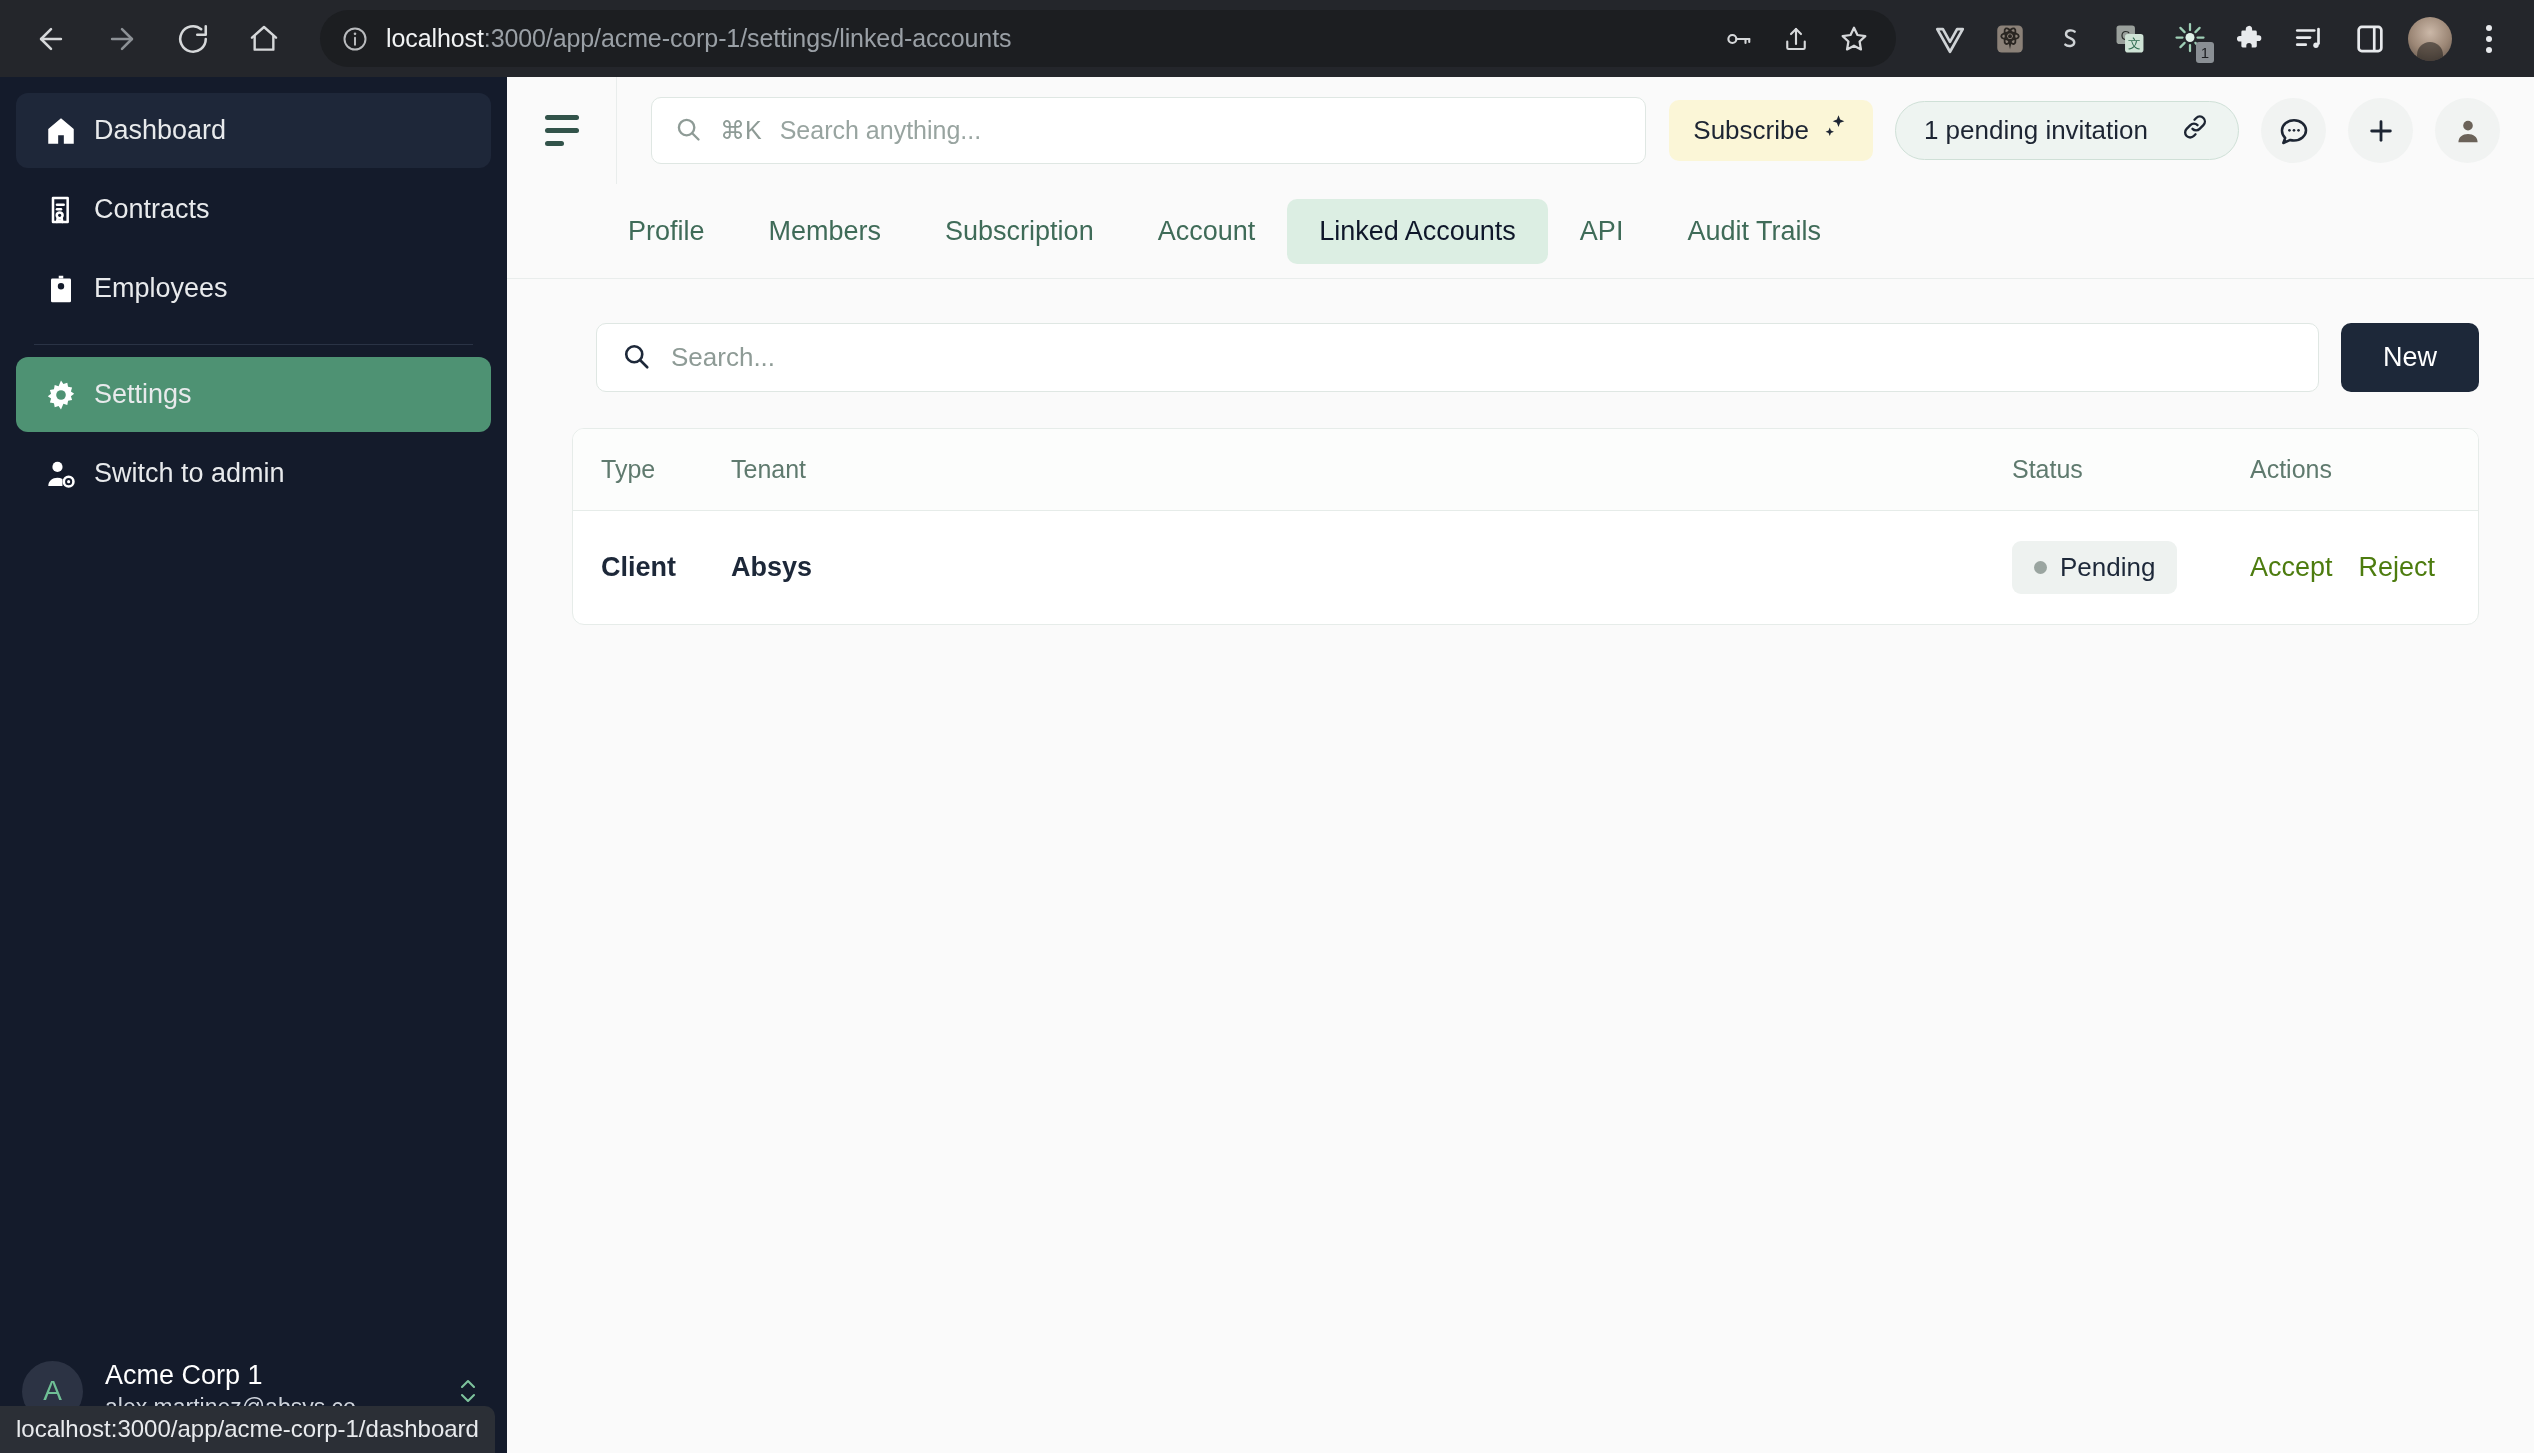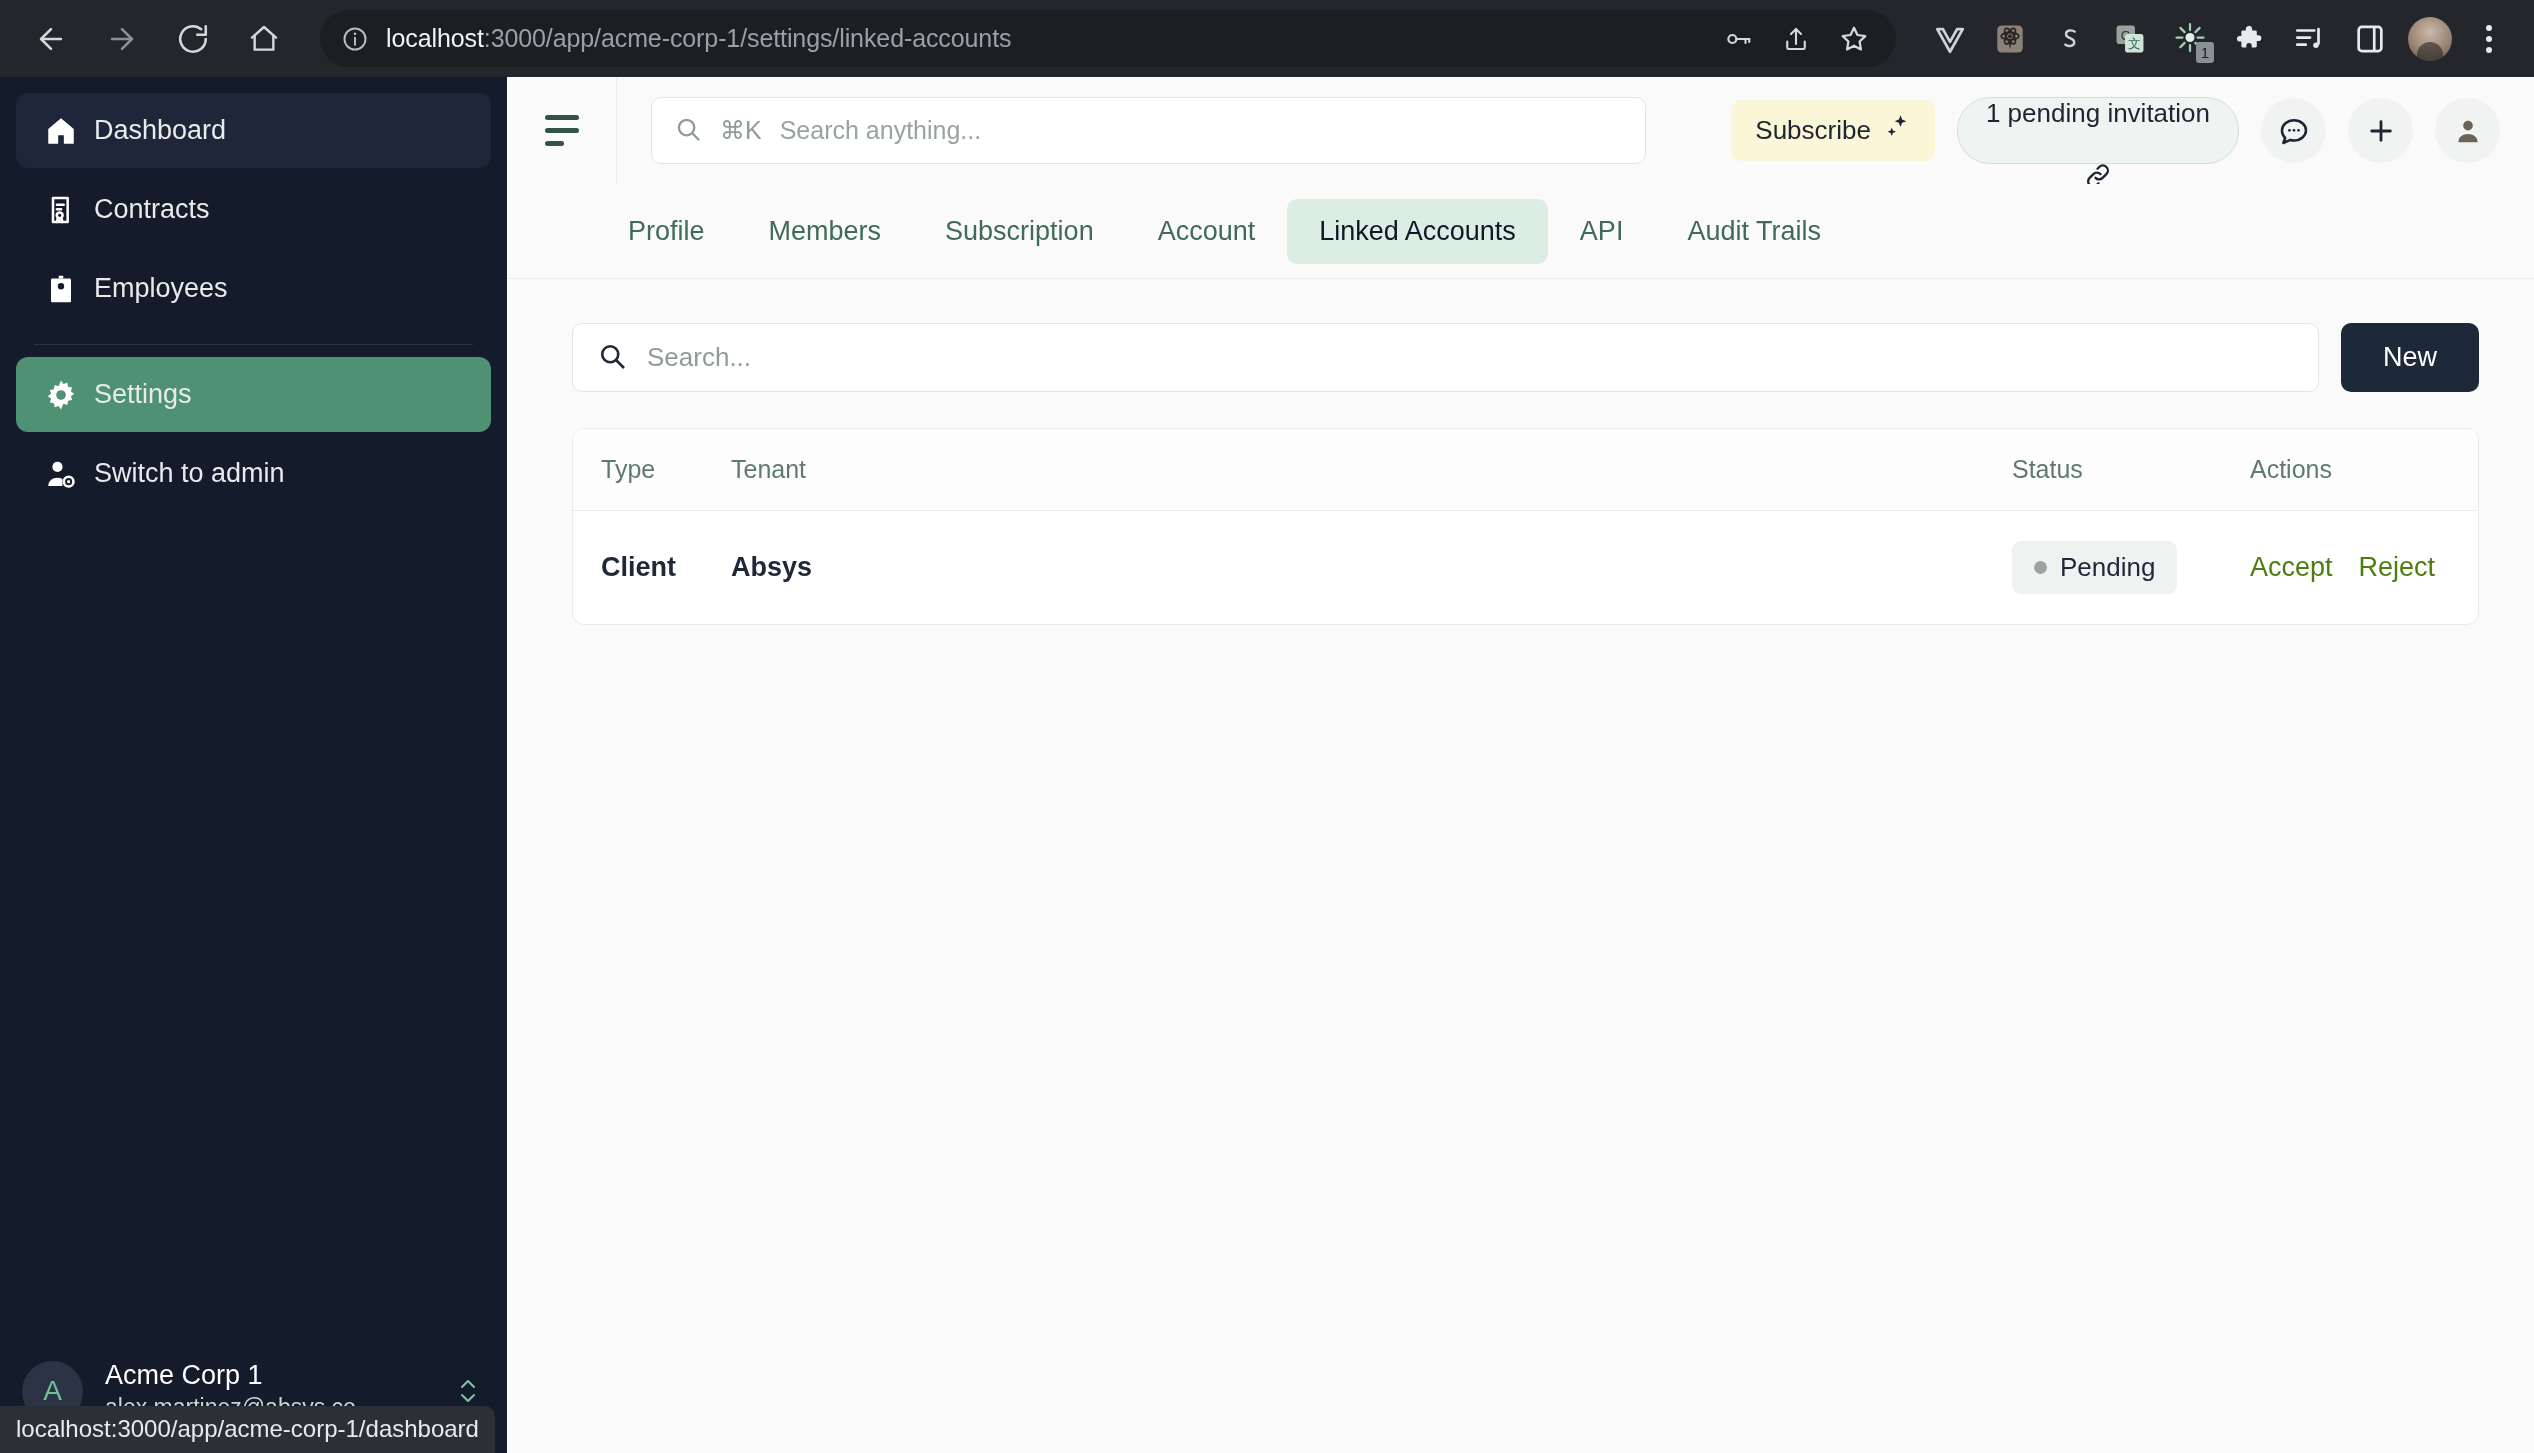--- a/index.html
+++ b/index.html
@@ -251,29 +251,28 @@
   .subscribe-btn {
     height: 61px;
     background: #fbf6d7;
     border-radius: 10px;
     display: flex; align-items: center; gap: 12px;
     padding: 0 24px;
     font-size: 26px;
     color: #1d2533;
   }
   .invite-pill {
-    height: 67px;
+    height: 59px;
     background: #eef4f1;
     border: 1px solid #cfe0d7;
     border-radius: 33px;
     display: flex; align-items: center; gap: 32px;
     padding: 0 28px;
     font-size: 26px;
     color: #1d2533;
-    flex-direction: column;
   }
   .round-btn {
     width: 65px; height: 65px;
     border-radius: 50%;
     background: #f1f3f2;
     display: flex; align-items: center; justify-content: center;
     color: #1d2533;
     flex: 0 0 auto;
   }
 
@@ -294,21 +293,21 @@
     font-size: 27px;
     color: #3f6b58;
     border-radius: 10px;
     white-space: nowrap;
   }
   .tab.active { background: #dceee3; color: #0f172a; }
 
   
   .content { padding: 44px 55px 0 65px; flex: 1 1 auto; min-height: 0; }
 
-  .toolbar-row { display: flex; align-items: center; gap: 22px; margin-bottom: 36px; }
+  .toolbar-row { display: flex; align-items: center; gap: 22px; margin-bottom: 36px; margin-left: 24px; }
   .search-box {
     flex: 1 1 auto;
     height: 69px;
     background: #ffffff;
     border: 1px solid #dfe7e3;
     border-radius: 10px;
     display: flex; align-items: center; gap: 20px;
     padding: 0 24px;
   }
   .search-ph { font-size: 26px; color: #8e9b96; }

